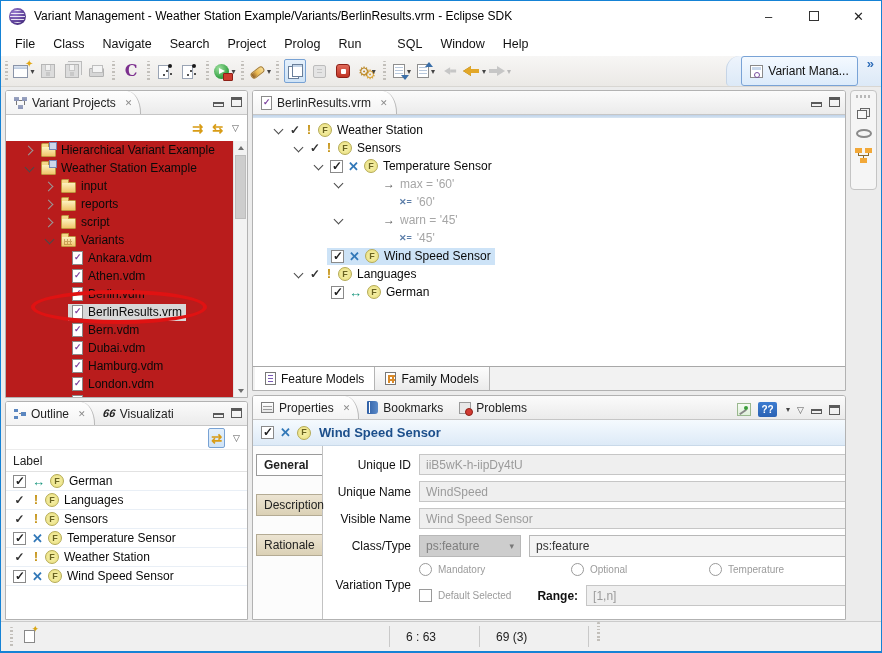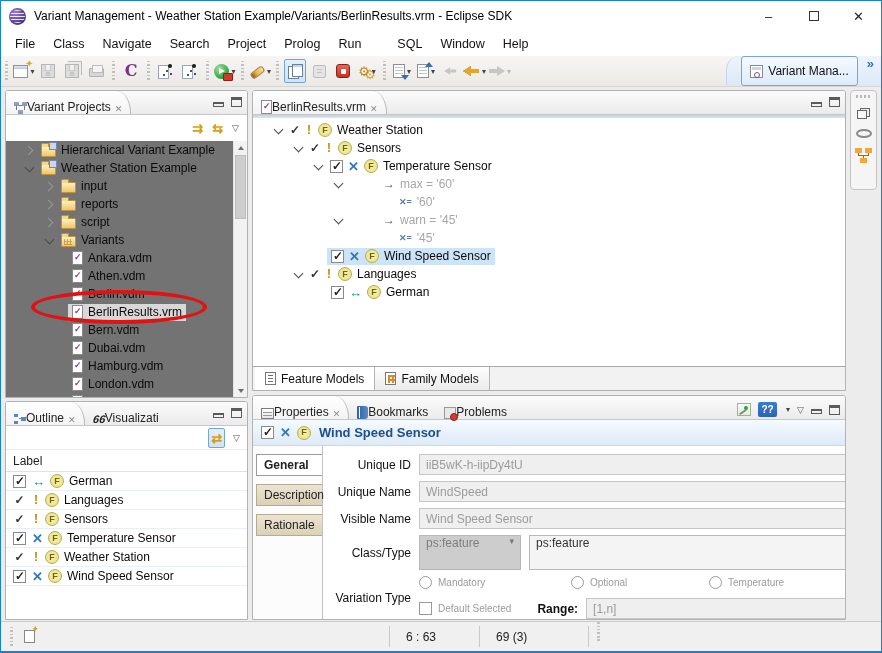--- a/index.html
+++ b/index.html
@@ -71,21 +71,21 @@
   .persp-zone{margin-left:auto;height:100%;display:flex;padding:0 8px 0 14px;background:linear-gradient(#eef4fc,#dce9f7);border-left:1px solid #c5d4e6;border-top-left-radius:14px;border-bottom-left-radius:4px;}
   .persp-btn{display:flex;align-items:center;gap:5px;border:1px solid #79a3d6;background:linear-gradient(#f4f9ff,#dcebfb);border-radius:3px;padding:2px 8px;font-size:12px;color:#111;}
   .ico-persp{width:13px;height:13px;border:1px solid #8a8a8a;background:#fff;position:relative;flex:none;}
   .ico-persp::before{content:"";position:absolute;left:1px;top:1px;right:1px;height:3px;background:#c8d8ec;}
   .ico-persp::after{content:"";position:absolute;left:3px;top:6px;width:4px;height:4px;border:1px solid #7a4fa0;border-radius:50%;}
   .persp-ovf{color:#2f6db8;font-weight:bold;margin-left:9px;font-size:13px;letter-spacing:-1px;}
 
   
   .panel{position:absolute;background:#fff;border:1px solid #b2b2b2;border-radius:3px 3px 0 0;display:flex;flex-direction:column;overflow:hidden;}
   .tabrow{height:24px;background:linear-gradient(#fbfbfb,#ebebeb);border-bottom:1px solid #c6c6c6;display:flex;align-items:stretch;position:relative;flex:none;}
-  .ptab{display:flex;align-items:flex-end;padding:0 8px;font-size:12px;color:#222;white-space:nowrap;}
+  .ptab{display:flex;align-items:center;gap:5px;padding:0 8px;font-size:12px;color:#222;white-space:nowrap;}
   .ptab.active{background:linear-gradient(#ffffff,#f3f3f3);border-right:1px solid #b8b8b8;border-top-right-radius:14px 22px;}
   .tab-close{font-size:9px;color:#8a8a8a;margin-left:4px;}
   .pm-btns{position:absolute;right:5px;top:6px;display:flex;gap:7px;align-items:center;}
   .pm-min{width:11px;height:5px;border:1px solid #5a5a5a;border-top-width:2px;margin-top:4px;}
   .pm-max{width:11px;height:10px;border:1px solid #5a5a5a;border-top-width:3px;}
   .view-menu{font-size:9px;color:#555;}
 
   
   .trow{display:flex;align-items:center;height:18px;font-size:12px;color:#0a0a0a;gap:5px;white-space:nowrap;}
   .rowbox{display:flex;align-items:center;gap:5px;padding:0 4px;height:17px;}
@@ -113,21 +113,21 @@
   .spacer28{width:28px;flex:none;}
 
   
   .lt0{padding-left:16px;} .lt1{padding-left:36px;} .ltf{padding-left:66px;}
   .et0{padding-left:18px;} .et1{padding-left:38px;} .et2{padding-left:58px;}
   .eta{padding-left:78px;} .etv{padding-left:146px;} .ets{padding-left:74px;}
 
   
   .vp-toolbar{height:26px;display:flex;align-items:center;justify-content:flex-end;gap:9px;padding-right:8px;flex:none;}
   .gold-ico{color:#d89c16;font-weight:bold;font-size:13px;line-height:1;}
-  .tree-area{flex:1;position:relative;overflow:hidden;background:#737373;}
+  .tree-area{flex:1;position:relative;overflow:hidden;background:#b91c1c;}
   .vscroll{position:absolute;right:0;top:0;bottom:0;width:14px;background:#f2f2f2;border-left:1px solid #e2e2e2;}
   .sb-btn{position:absolute;left:0;right:0;height:13px;display:flex;align-items:center;justify-content:center;}
   .sb-btn.up{top:0;} .sb-btn.down{bottom:0;}
   .sb-btn.up::after{content:"";border-left:3px solid transparent;border-right:3px solid transparent;border-bottom:4px solid #6e6e6e;}
   .sb-btn.down::after{content:"";border-left:3px solid transparent;border-right:3px solid transparent;border-top:4px solid #6e6e6e;}
   .sb-thumb{position:absolute;left:1px;right:1px;top:14px;height:64px;background:#cdcdcd;border:1px solid #bdbdbd;}
   .ico-vptab{width:13px;height:12px;flex:none;background:linear-gradient(#9aa4c0,#8a94b8) 0 0/5px 4px no-repeat,linear-gradient(#9aa4c0,#8a94b8) 8px 0/5px 4px no-repeat,linear-gradient(#9aa4c0,#8a94b8) 4px 8px/5px 4px no-repeat,linear-gradient(#777,#777) 2px 4px/1px 4px no-repeat,linear-gradient(#777,#777) 10px 4px/1px 4px no-repeat,linear-gradient(#777,#777) 2px 3px/9px 1px no-repeat;}
 
   
   .ed-strip{height:3px;background:linear-gradient(#bed2e8,#d9e6f3);flex:none;}
@@ -156,28 +156,28 @@
   .ico-book::after{content:"";position:absolute;left:2px;top:1px;bottom:1px;width:1px;background:#fff;}
   .ico-prob{width:12px;height:12px;background:#e8e8e8;border:1px solid #9a9a9a;position:relative;flex:none;}
   .ico-prob::after{content:"";position:absolute;right:-3px;bottom:-3px;width:6px;height:6px;border-radius:50%;background:#d23b33;border:1px solid #8e1f16;}
   .ico-pin{width:14px;height:13px;position:relative;background:linear-gradient(#f6fbf4,#dff0da);border:1px solid #9ab88f;flex:none;}
   .ico-pin::before{content:"";position:absolute;left:1px;bottom:2px;width:8px;height:2px;background:#888;transform:rotate(-35deg);}
   .ico-pin::after{content:"";position:absolute;right:2px;top:2px;width:4px;height:4px;border-radius:50%;background:#3a9e3a;}
   .ico-help{min-width:19px;height:15px;background:linear-gradient(#3d7cd0,#2a62b4);border-radius:2px;color:#fff;font-size:10px;font-weight:bold;display:flex;align-items:center;justify-content:center;flex:none;}
   .prop-header{height:26px;display:flex;align-items:center;gap:6px;padding-left:8px;background:linear-gradient(#f5fafe,#ddeaf7);border-bottom:1px solid #c9d9e9;flex:none;}
   .prop-title{font-size:13px;font-weight:bold;color:#1c4f8b;margin-left:2px;}
   .prop-body{flex:1;display:flex;background:#fff;overflow:hidden;}
-  .form-tabs{width:70px;padding:8px 0 8px 3px;border-right:1px solid #c2c2c2;background:#fcfcfc;display:flex;flex-direction:column;gap:8px;flex:none;}
+  .form-tabs{width:70px;padding:8px 0 8px 3px;border-right:1px solid #c2c2c2;background:#fcfcfc;display:flex;flex-direction:column;gap:18px;flex:none;}
   .form-tab{height:22px;line-height:21px;padding-left:7px;font-size:12px;border:1px solid #b4ab94;background:linear-gradient(#ece4d2,#dbd1b6);color:#222;border-right:none;}
   .form-tab.active{background:#fff;border-color:#9a9a9a;font-weight:bold;}
   .form-fields{flex:1;padding:8px 10px 0 12px;display:flex;flex-direction:column;}
   .frow{display:flex;align-items:center;margin-bottom:6px;}
   .flabel{width:84px;text-align:right;padding-right:8px;font-size:12px;color:#111;flex:none;}
   .finput{flex:1;height:21px;border:1px solid #c6c6c6;background:#efefef;color:#9b9b9b;font-size:12px;padding:0 6px;font-family:"Liberation Sans",sans-serif;}
-  .combo{height:35px;border:1px solid #b8b8b8;display:flex;padding:0 6px;font-size:12px;gap:6px;}
+  .combo{height:22px;border:1px solid #b8b8b8;display:flex;align-items:center;padding:0 6px;font-size:12px;gap:6px;}
   .combo .cv{flex:1;white-space:nowrap;overflow:hidden;}
   .combo .car2{font-size:9px;color:#777;}
   .combo.dis{background:#cdcdcd;color:#7e7e7e;width:102px;flex:none;margin-right:8px;}
   .combo.light{background:#f4f4f4;color:#333;flex:1;}
   .var-right{flex:1;display:flex;flex-direction:column;gap:9px;}
   .radio-row{display:flex;align-items:center;}
   .radio{width:13px;height:13px;border:1px solid #9a9a9a;border-radius:50%;background:#fff;position:relative;flex:none;margin-right:6px;}
   .rlabel{font-size:10px;color:#9b9b9b;}
   .ropt{display:flex;align-items:center;}
   .ropt.w1{width:152px;} .ropt.w2{width:138px;} .ropt.w3{width:148px;}

